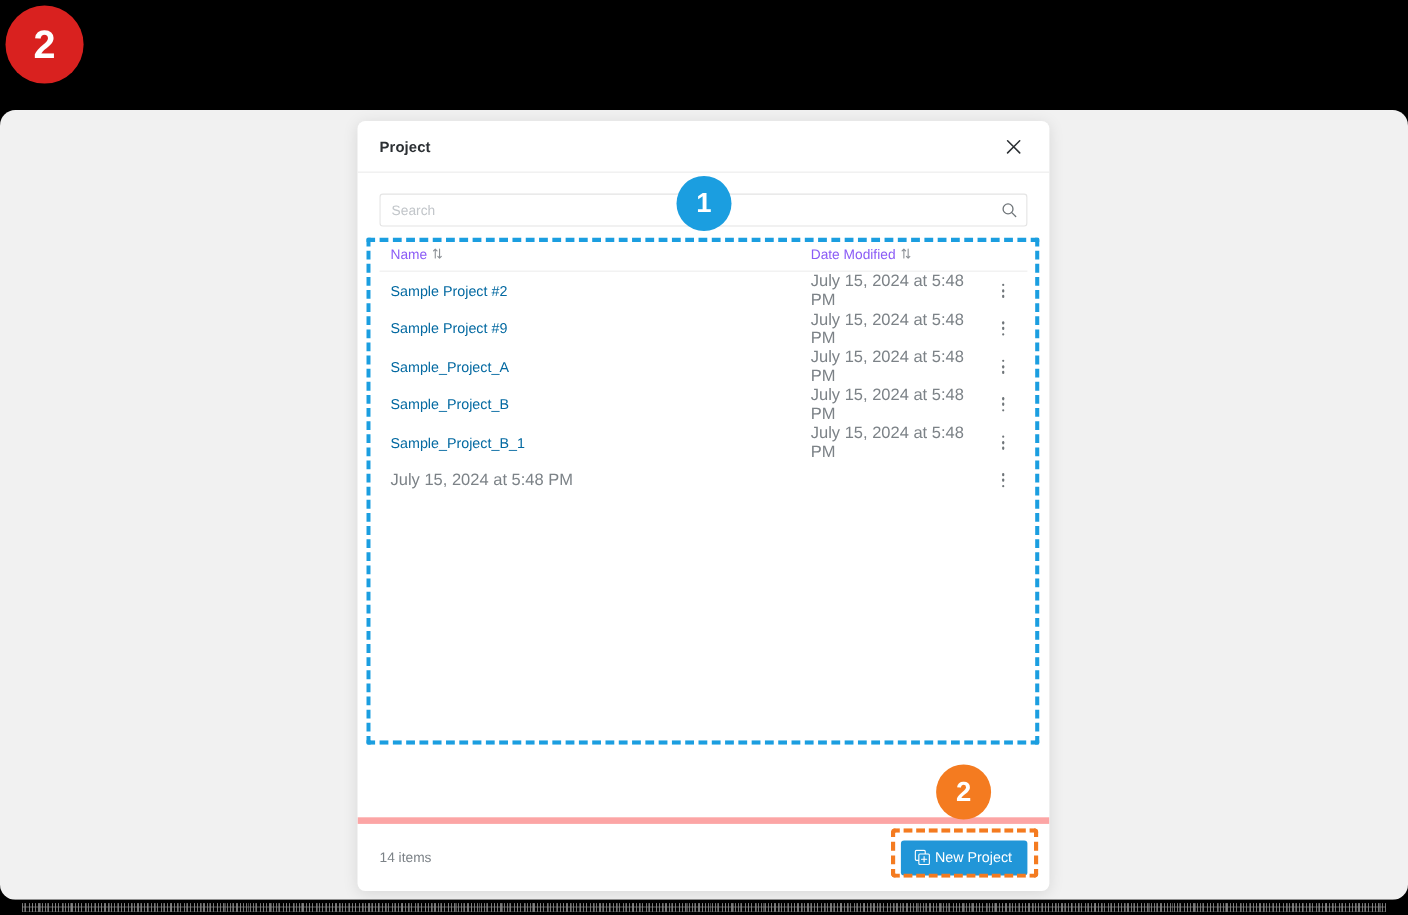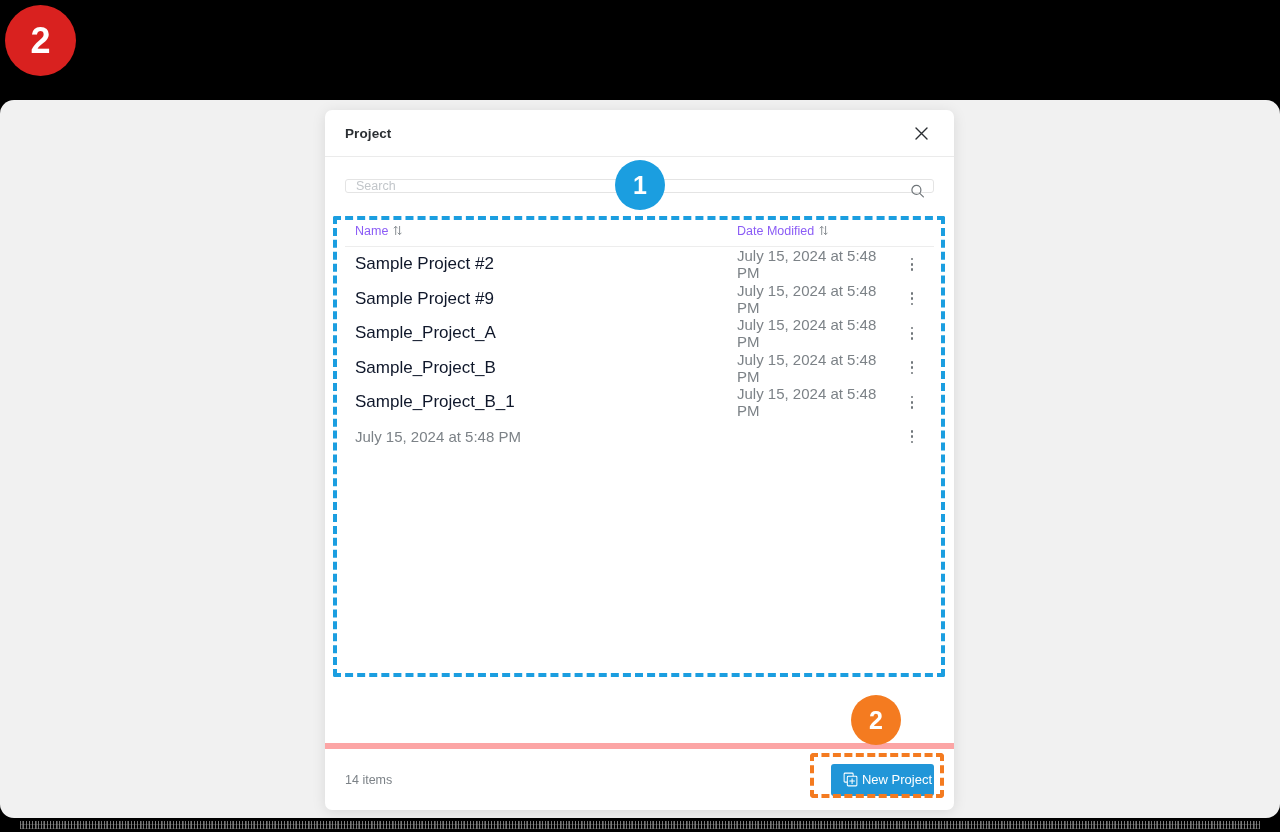--- a/index.html
+++ b/index.html
@@ -89,21 +89,21 @@
   }
 
   
   .search-wrap {
     position: relative;
     margin-top: 19px;
     height: 30px;
     min-height: 30px;
   }
   .search-input {
-    width: 100%; height: 14px;
+    width: 100%; height: 30px;
     border: 1px solid #e4e4e4;
     border-radius: 3px;
     background: #fff;
     font-size: 12.5px;
     font-family: "Liberation Sans", sans-serif;
     color: #2b2f33;
     padding: 0 27px 0 10px;
     outline: none;
   }
   .search-input::placeholder { color: #c2c6ca; }
@@ -152,22 +152,22 @@
   .list-rows { flex: 1; min-height: 0; overflow: hidden; }
   .list-row {
     display: flex;
     align-items: center;
     height: 34.5px;
     padding: 0 8px 0 10px;
     cursor: default;
   }
   .row-name {
     flex: 0 0 382px;
-    font-size: 17px;
-    color: #0f172a;
+    font-size: 13px;
+    color: #0369a1;
     white-space: nowrap;
     overflow: hidden;
     text-overflow: ellipsis;
   }
   .row-date {
     flex: 1;
     font-size: 15px;
     color: #7c8287;
   }
   .row-menu {
@@ -208,21 +208,21 @@
     height: 32px;
     background: #2196d8;
     border: none;
     border-radius: 3px;
     color: #ffffff;
     font-size: 13px;
     font-family: "Liberation Sans", sans-serif;
     display: flex;
     align-items: center;
     gap: 4px;
-    padding: 0 2px 0 12px;
+    padding: 0 14px 0 12px;
     cursor: pointer;
   }
   .new-project-btn .np-icon { display: flex; align-items: center; }
   .new-project-btn .np-icon svg { display: block; }
 
   
   .dash-blue {
     position: absolute;
     left: 333px; top: 216px;
     width: 612px; height: 461px;

